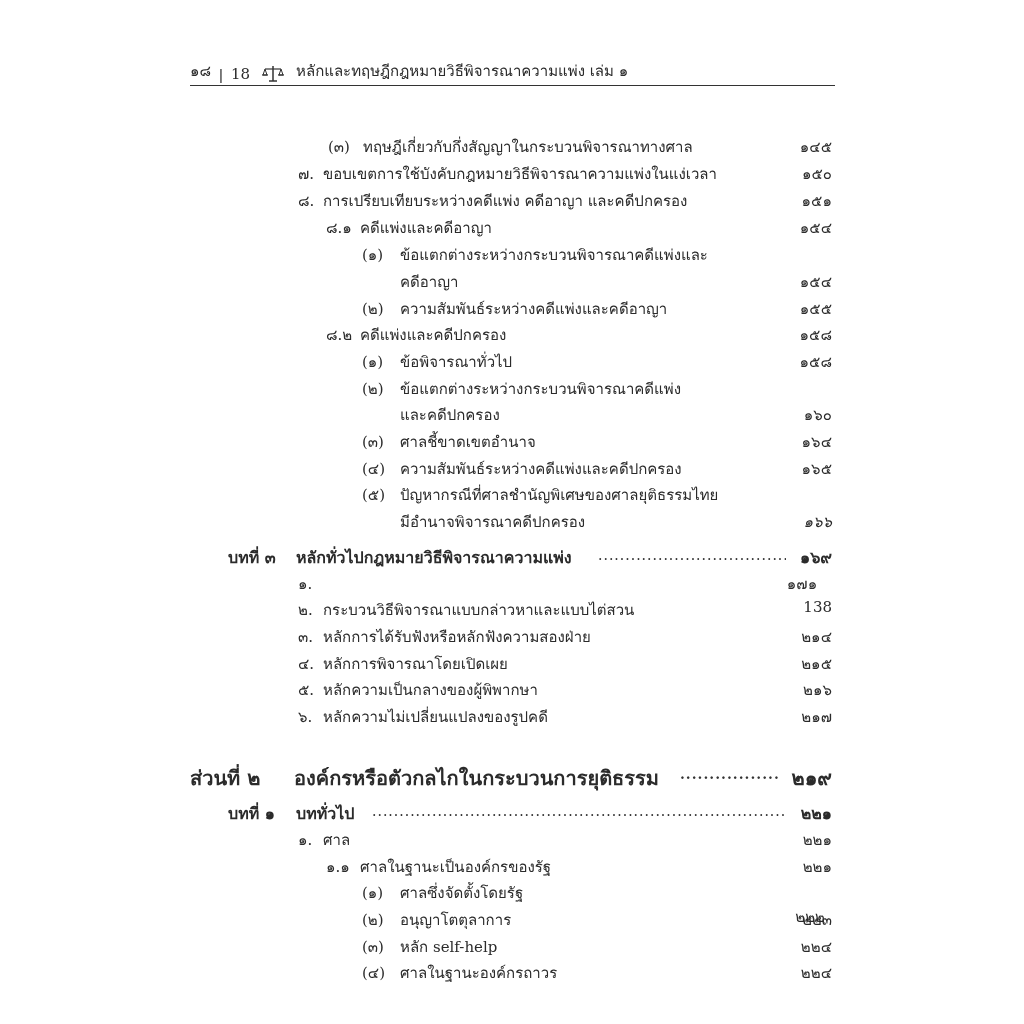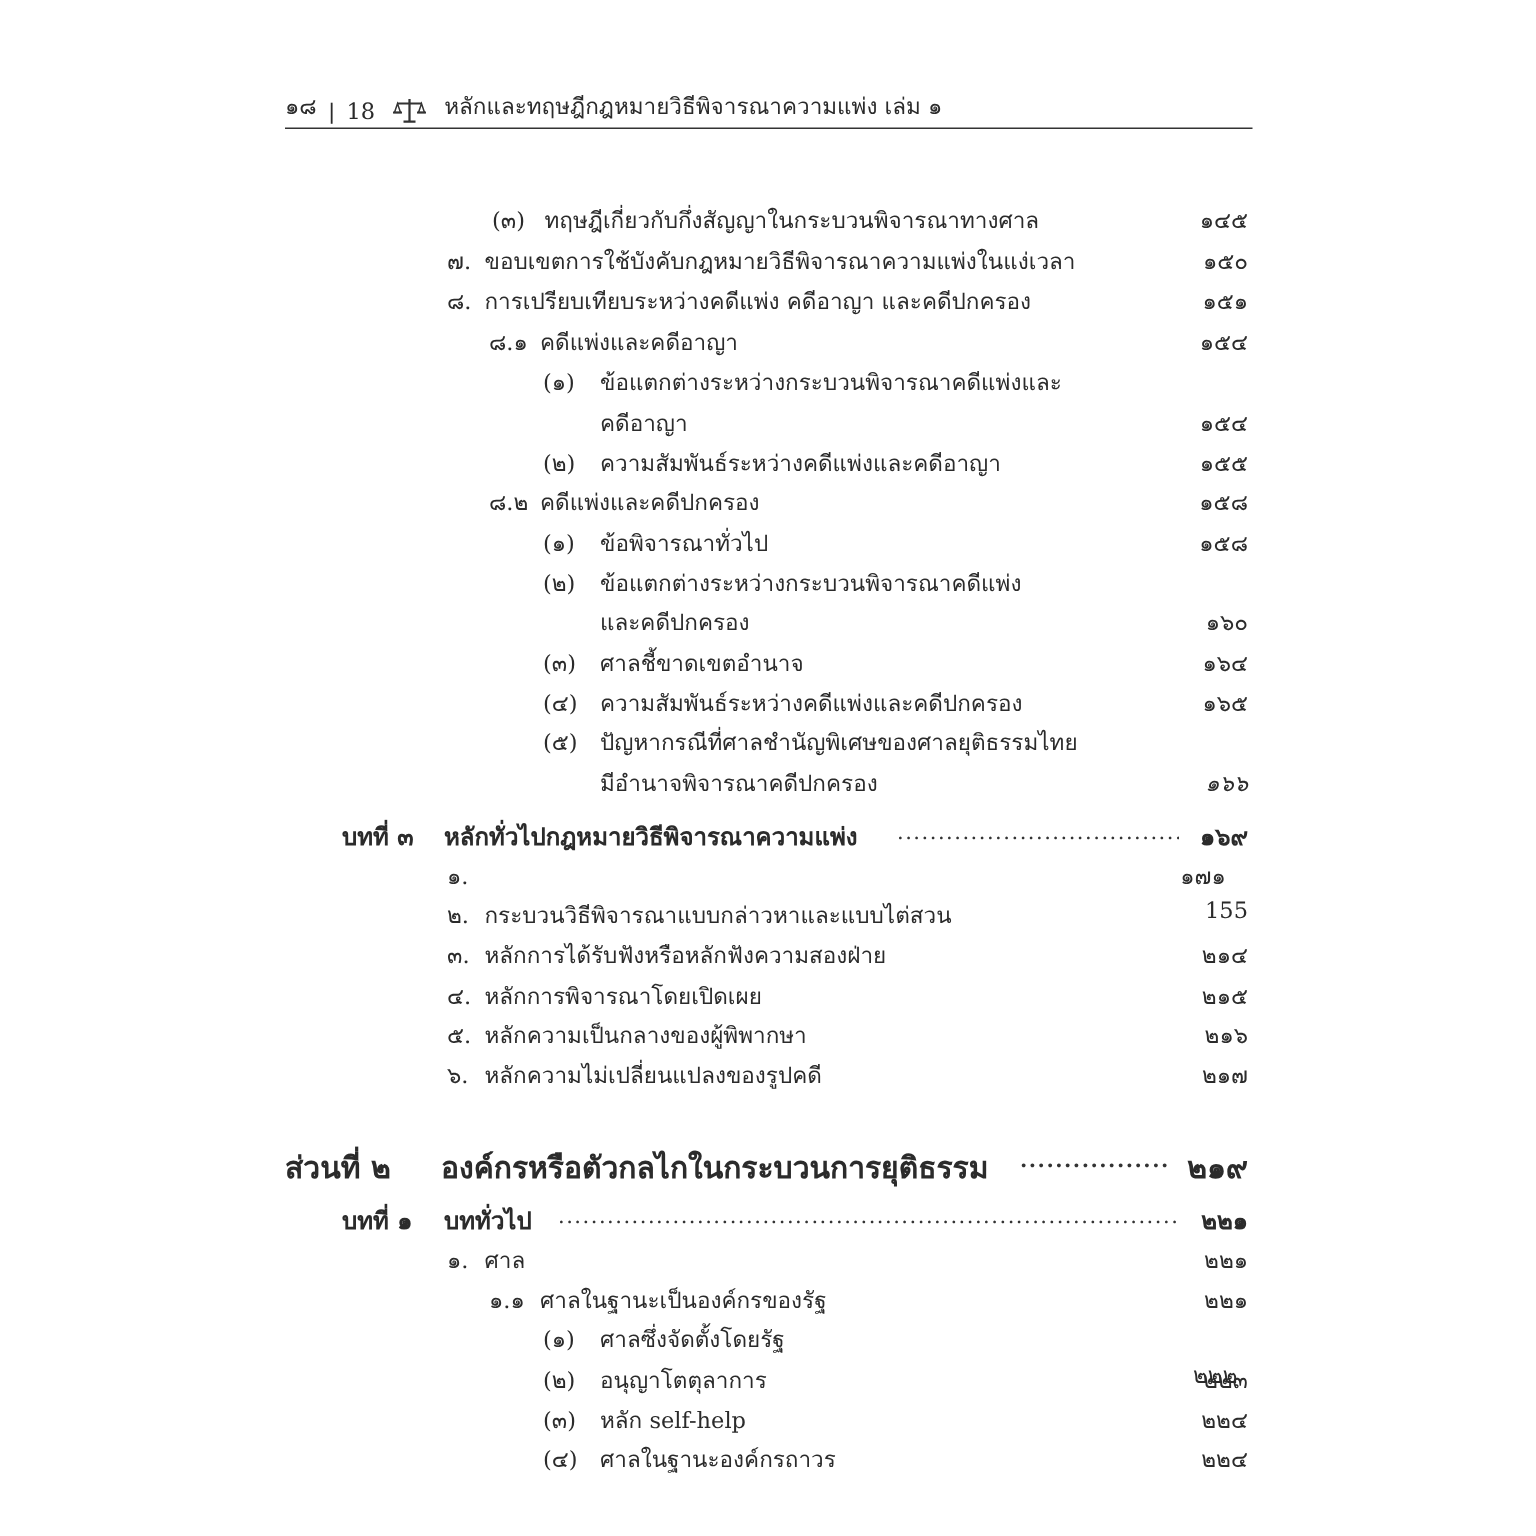--- a/index.html
+++ b/index.html
@@ -149,21 +149,21 @@
 
   <div class="row" style="left:298px; top:572px;">
     <span class="num" style="width:25px">๑.</span>
   </div>
   <div class="page" style="left:772px; top:572px;text-align:center;">๑๗๑</div>
 
   <div class="row" style="left:298px; top:598px;">
     <span class="num" style="width:25px">๒.</span>
     <span class="txt">กระบวนวิธีพิจารณาแบบกล่าวหาและแบบไต่สวน</span>
   </div>
-  <div class="page" style="left:772px; top:598px;">155</div>
+  <div class="page" style="left:772px; top:598px;">138</div>
 
   <div class="row" style="left:298px; top:625px;">
     <span class="num" style="width:25px">๓.</span>
     <span class="txt">หลักการได้รับฟังหรือหลักฟังความสองฝ่าย</span>
   </div>
   <div class="page" style="left:772px; top:625px;font-family:Liberation Serif, serif;">๒๑๔</div>
 
   <div class="row" style="left:298px; top:652px;">
     <span class="num" style="width:25px">๔.</span>
     <span class="txt">หลักการพิจารณาโดยเปิดเผย</span>

